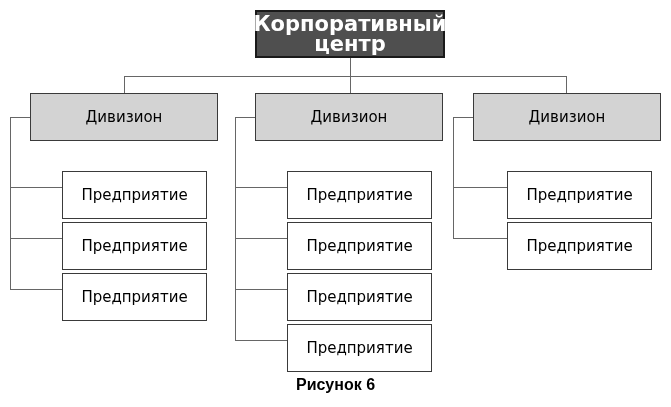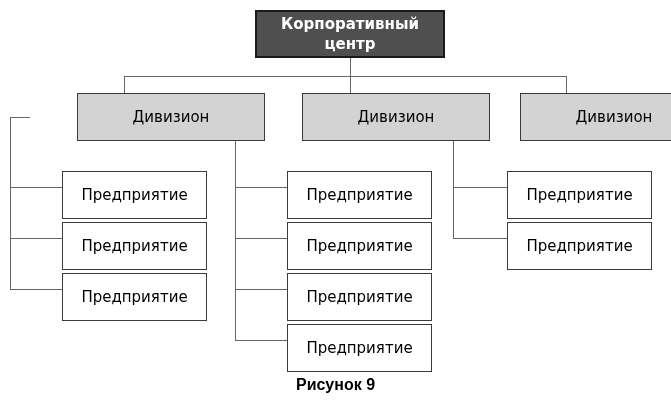--- a/index.html
+++ b/index.html
@@ -38,30 +38,29 @@
     box-sizing: border-box;
     color: var(--text, #000000);
   }
   .box.root {
     left: 255px; top: 10px;
     width: 190px; height: 48px;
     background: var(--root-fill, #4f4f4f);
     border: 2px solid var(--root-border, #1a1a1a);
     color: var(--root-text, #ffffff);
     font-weight: bold;
-    font-size: 15px;
+    font-size: 21px;
     line-height: 20px;
   }
   .box.division {
     top: 93px;
     width: 188px; height: 48px;
     background: var(--division-fill, #d3d3d3);
     border: 1px solid var(--box-border, #3a3a3a);
     font-size: 15px;
-    margin-left: 47px;
   }
   .box.enterprise {
     width: 145px; height: 48px;
     background: var(--enterprise-fill, #ffffff);
     border: 1px solid var(--box-border, #3a3a3a);
     font-size: 15px;
   }
   .caption {
     position: absolute;
     left: 0; top: 376px;
@@ -112,15 +111,15 @@
   <div class="box enterprise" style="left:62px; top:273px;">Предприятие</div>
 
   <div class="box enterprise" style="left:287px; top:171px;">Предприятие</div>
   <div class="box enterprise" style="left:287px; top:222px;">Предприятие</div>
   <div class="box enterprise" style="left:287px; top:273px;">Предприятие</div>
   <div class="box enterprise" style="left:287px; top:324px;">Предприятие</div>
 
   <div class="box enterprise" style="left:507px; top:171px;">Предприятие</div>
   <div class="box enterprise" style="left:507px; top:222px;">Предприятие</div>
 
-  <div class="caption">Рисунок 9</div>
+  <div class="caption">Рисунок 6</div>
 
 </div>
 
 </body></html>

